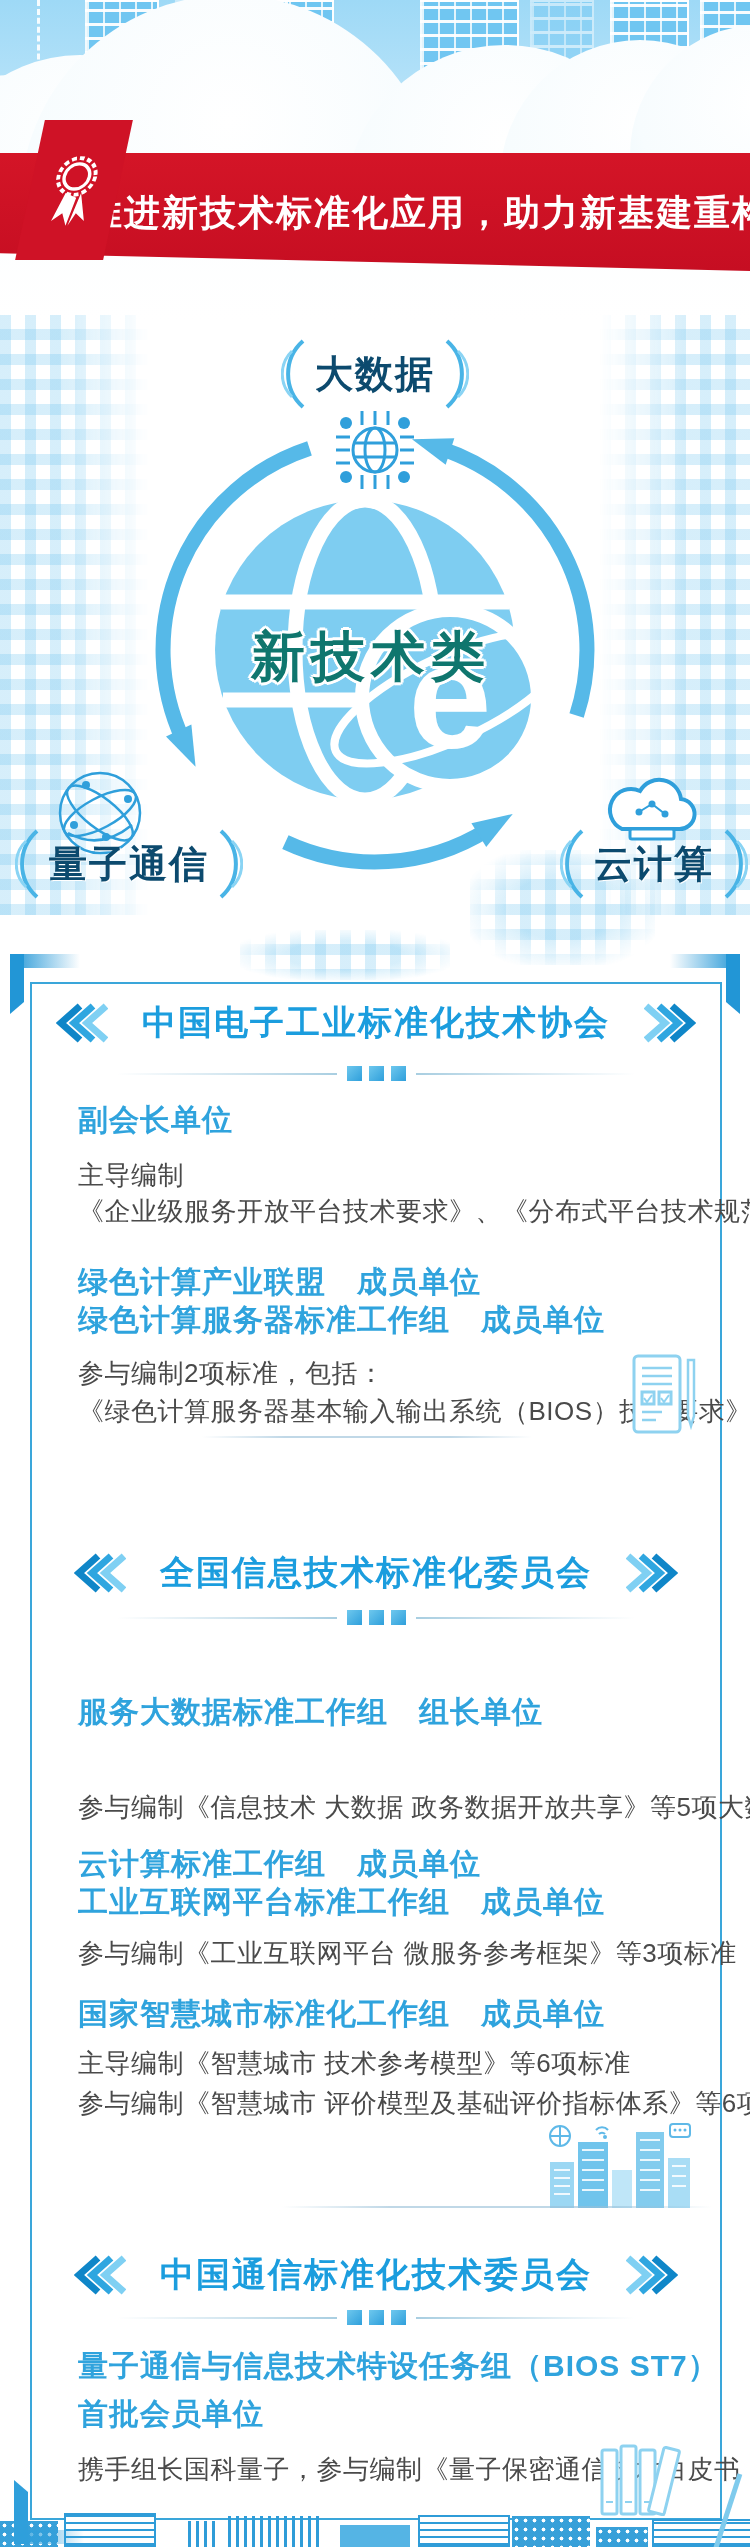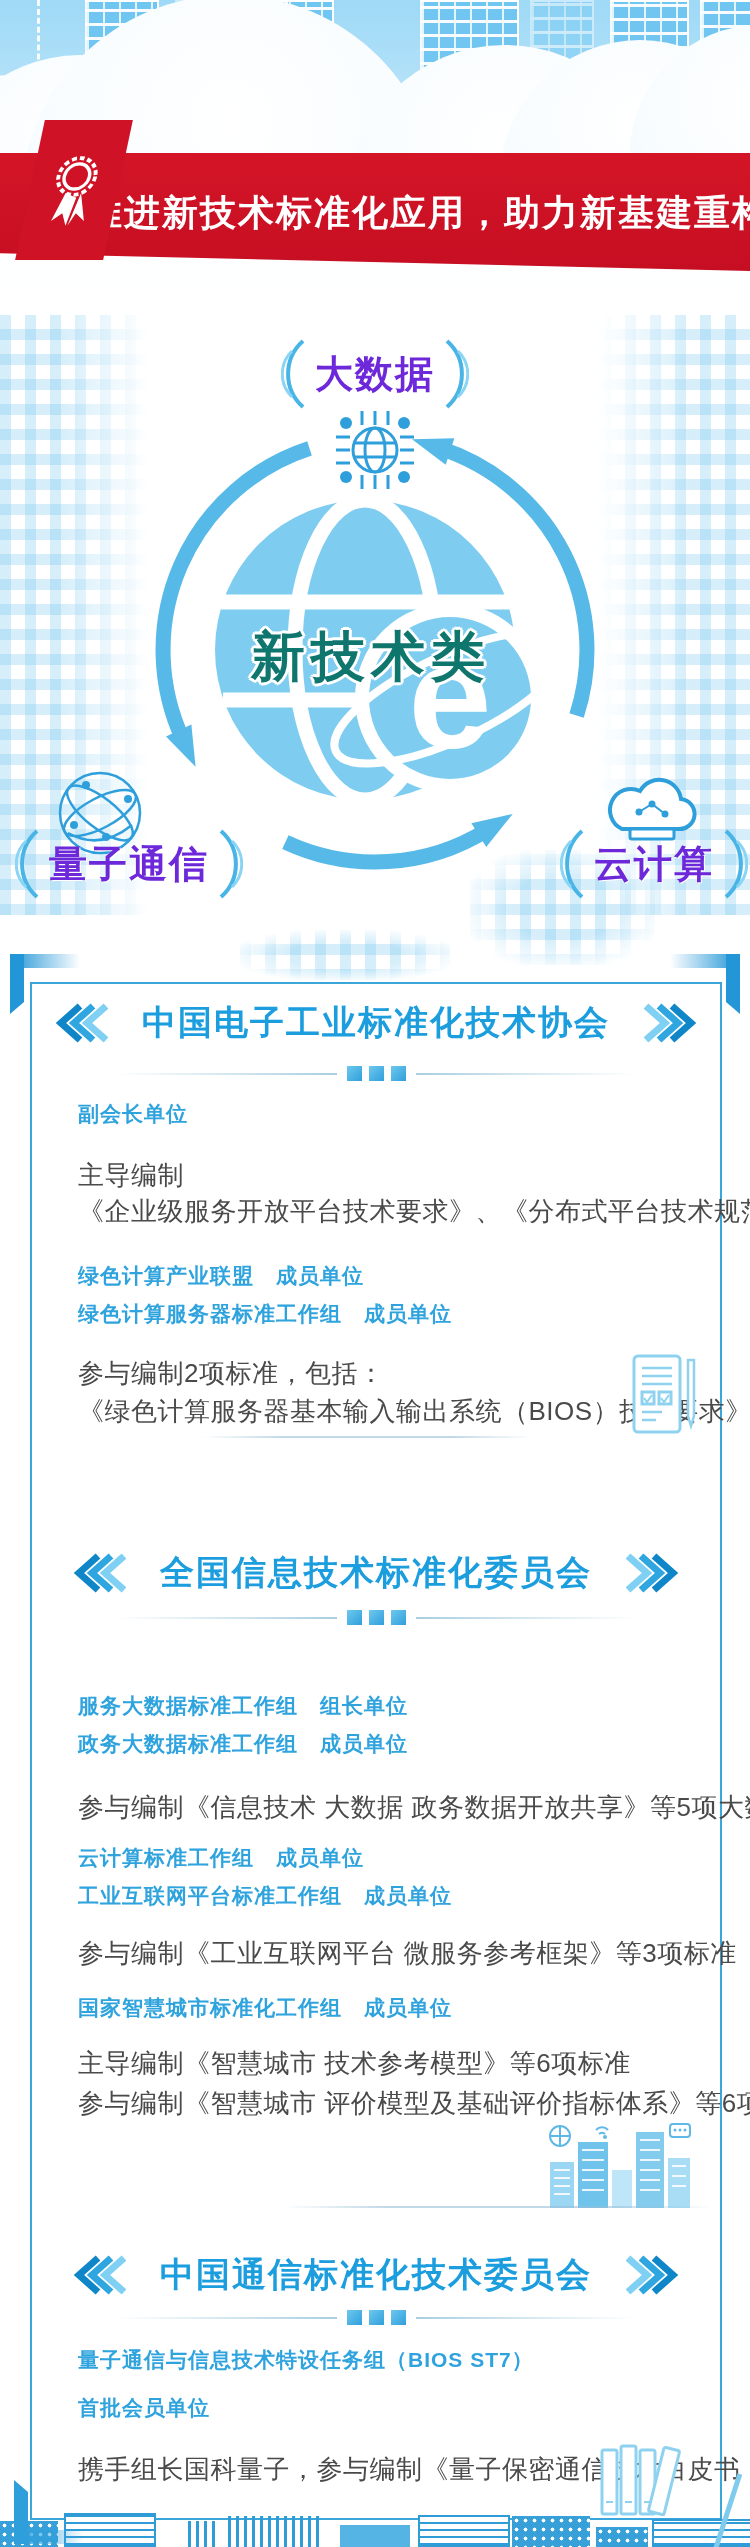--- a/index.html
+++ b/index.html
@@ -29,39 +29,39 @@
   
   .diagram{position:absolute;left:0;top:315px;width:750px;height:667px;}
   .pxgrid{position:absolute;
        background-image:repeating-linear-gradient(0deg,rgba(120,200,240,.30) 0 11px,transparent 11px 25px),
                         repeating-linear-gradient(90deg,rgba(120,200,240,.30) 0 11px,transparent 11px 25px);}
   .fadeR{-webkit-mask-image:linear-gradient(90deg,#000 40%,transparent);mask-image:linear-gradient(90deg,#000 40%,transparent);}
   .fadeL{-webkit-mask-image:linear-gradient(270deg,#000 40%,transparent);mask-image:linear-gradient(270deg,#000 40%,transparent);}
   .fadeC{-webkit-mask-image:radial-gradient(ellipse at center,#000 40%,transparent 80%);
          mask-image:radial-gradient(ellipse at center,#000 40%,transparent 80%);}
   .node-label{position:absolute;display:flex;align-items:center;gap:8px;}
-  .node-label .txt{color:#6d28d9;font-size:38px;font-weight:bold;letter-spacing:2px;white-space:nowrap;
+  .node-label .txt{color:#0c4a6e;font-size:38px;font-weight:bold;letter-spacing:2px;white-space:nowrap;
        text-shadow:1px 1px 0 #fff;}
   .center-title{position:absolute;left:0;right:8px;top:306px;text-align:center;z-index:6;
        color:#0f766e;font-size:54px;font-weight:bold;letter-spacing:6px;
        text-shadow:3px 0 0 #fff,-3px 0 0 #fff,0 3px 0 #fff,0 -3px 0 #fff,2px 2px 0 #fff,-2px -2px 0 #fff,2px -2px 0 #fff,-2px 2px 0 #fff;}
 
   
   .card{position:absolute;left:30px;top:982px;width:688px;height:1534px;background:#fff;border:2px solid #3aa6da;}
   .sec-header{position:absolute;left:0;right:0;display:flex;justify-content:center;align-items:center;gap:34px;}
   .sec-header .t{color:#1b9dde;font-size:34px;font-weight:bold;letter-spacing:2px;white-space:nowrap;}
   .sec-header2{position:absolute;left:0;right:0;text-align:center;color:#1b9dde;font-size:34px;font-weight:bold;letter-spacing:2px;}
   .sq-divider{position:absolute;left:85px;right:85px;display:flex;align-items:center;}
   .sq-divider .ln{flex:1;height:2px;}
   .sq-divider .ln.l{background:linear-gradient(90deg,rgba(140,190,215,0),rgba(140,190,215,.75));}
   .sq-divider .ln.r{background:linear-gradient(270deg,rgba(140,190,215,0),rgba(140,190,215,.75));}
   .sq-divider .sqs{display:flex;gap:7px;margin:0 10px;}
   .sq-divider .sq{width:15px;height:15px;background:linear-gradient(135deg,#6ec8ee,#2f9fdb);}
   .row{position:absolute;left:46px;white-space:nowrap;}
-  .row.blue{color:#2fa3dd;font-size:21px;font-weight:bold;letter-spacing:1px;}
+  .row.blue{color:#2fa3dd;font-size:30px;font-weight:bold;letter-spacing:1px;}
   .row.gray{color:#4a4a4a;font-size:26px;letter-spacing:.5px;}
   .softhr{position:absolute;height:2px;background:linear-gradient(90deg,rgba(150,190,215,0),rgba(150,190,215,.6) 25%,rgba(150,190,215,.6) 75%,rgba(150,190,215,0));}
   .cardicon{position:absolute;}
 
   
   .bbar{position:absolute;bottom:0;}
   .b-dots{background-color:#37a0d9;background-image:radial-gradient(circle,#fff 1.7px,transparent 2.2px);background-size:9px 9px;}
   .b-hstripe{background:#fff;border:2px solid #2f9cd8;
       background-image:repeating-linear-gradient(0deg,#2f9cd8 0 2px,transparent 2px 7px);}
   .b-vstripe{background-image:repeating-linear-gradient(90deg,#2f9cd8 0 3px,transparent 3px 8px);}
@@ -281,21 +281,20 @@
     <div class="sq-divider" style="top:626px;">
       <div class="ln l"></div>
         <div class="sqs">
           <div class="sq"></div>
           <div class="sq"></div>
           <div class="sq"></div>
         </div>
         <div class="ln r"></div>
     </div>
     <div class="row blue" style="top:708px;">服务大数据标准工作组　组长单位</div>
-    <div class="row blue" style="top:746px;">政务大数据标准工作组　成员单位</div>
     <div class="row gray" style="top:806px;">参与编制《信息技术 大数据 政务数据开放共享》等5项大数据标准</div>
     <div class="row blue" style="top:860px;">云计算标准工作组　成员单位</div>
     <div class="row blue" style="top:898px;">工业互联网平台标准工作组　成员单位</div>
     <div class="row gray" style="top:952px;">参与编制《工业互联网平台 微服务参考框架》等3项标准</div>
     <div class="row blue" style="top:1010px;font-family:Liberation Mono, monospace;">国家智慧城市标准化工作组　成员单位</div>
     <div class="row gray" style="top:1062px;">主导编制《智慧城市 技术参考模型》等6项标准</div>
     <div class="row gray" style="top:1102px;">参与编制《智慧城市 评价模型及基础评价指标体系》等6项标准</div>
     <svg class="cardicon" style="right:26px;top:1136px;" width="150" height="88" viewBox="0 0 150 88">
       <g>
         <rect x="6" y="42" width="24" height="46" fill="#9bd7f3"></rect>

